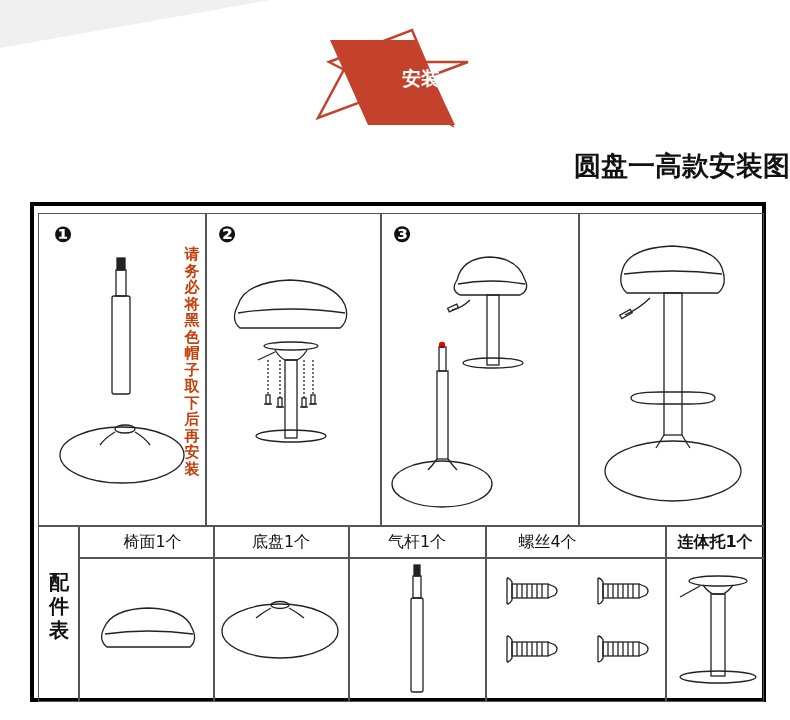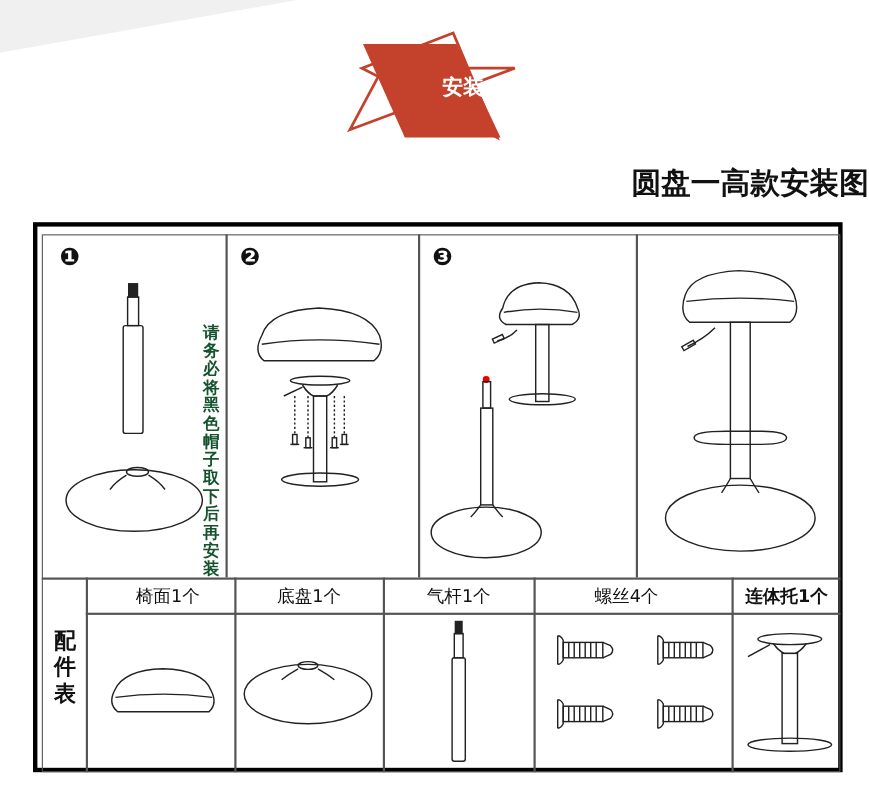--- a/index.html
+++ b/index.html
@@ -6,21 +6,21 @@
   body{width:790px;height:720px;background:#fff;position:relative;overflow:hidden;font-family:"DejaVu Sans","Liberation Sans",sans-serif;}
   .bg-wedge{position:absolute;left:0;top:0;width:790px;height:60px;}
   .badge{position:absolute;left:310px;top:20px;width:160px;height:110px;}
   .badge-text{position:absolute;left:366px;top:66px;color:#fff;font-weight:bold;font-size:19px;letter-spacing:0px;margin-left:36px;}
   .title{position:absolute;left:0;width:790px;top:148px;text-align:right;font-size:27px;font-weight:bold;color:#111;}
   .frame-outer{position:absolute;left:30px;top:202px;width:736px;height:500px;border:4px solid #000;box-sizing:border-box;}
   .frame-inner{position:absolute;left:38px;top:213px;width:726px;height:489px;border:1.5px solid #555;box-sizing:border-box;}
   .vline{position:absolute;width:1.5px;background:#555;}
   .hline{position:absolute;height:1.5px;background:#555;}
   .step-num{position:absolute;font-size:22px;font-weight:bold;color:#111;line-height:1;}
-  .vert-note{position:absolute;left:180px;top:246px;width:24px;font-size:15px;font-weight:bold;line-height:16.5px;color:#14532d;text-align:center;word-break:break-all;margin-top:48px;}
+  .vert-note{position:absolute;left:180px;top:246px;width:24px;font-size:15px;font-weight:bold;line-height:16.5px;color:#c2410c;text-align:center;word-break:break-all;}
   .cell-label{position:absolute;font-size:16px;color:#111;text-align:center;top:531px;height:22px;line-height:22px;}
   .side-label{position:absolute;left:44px;top:570px;width:30px;font-family:"DejaVu Serif","Liberation Serif",serif;font-size:20px;line-height:24px;color:#111;text-align:center;font-weight:bold;}
   svg.draw{position:absolute;left:0;top:0;width:790px;height:720px;}
   svg.draw *{fill:none;stroke:#222;stroke-width:1.3;}
 </style>
 </head>
 <body>
 
 <svg class="bg-wedge" viewBox="0 0 790 60">
   <polygon points="0,0 270,0 0,48" fill="#f0f0f0"></polygon>
@@ -52,21 +52,21 @@
 <div class="step-num" style="left:54px;top:224px;">❶</div>
 <div class="step-num" style="left:218px;top:224px;">❷</div>
 <div class="step-num" style="left:393px;top:224px;">❸</div>
 
 <div class="vert-note">请务必将黑色帽子取下后再安装</div>
 
 <div class="side-label">配件表</div>
 <div class="cell-label" style="left:79px;width:147px;">椅面1个</div>
 <div class="cell-label" style="left:214px;width:134px;">底盘1个</div>
 <div class="cell-label" style="left:349px;width:136px;">气杆1个</div>
-<div class="cell-label" style="left:488px;width:163px;">螺丝4个</div>
+<div class="cell-label" style="left:466px;width:163px;">螺丝4个</div>
 <div class="cell-label" style="left:666px;width:98px;font-weight:bold;">连体托1个</div>
 
 <svg class="draw" viewBox="0 0 790 720">
 
   <g>
     <rect x="117" y="258" width="8" height="12" style="fill:#222"></rect>
     <rect x="116" y="270" width="10" height="26"></rect>
     <rect x="112" y="296" width="18" height="98" rx="2"></rect>
   </g>
 

